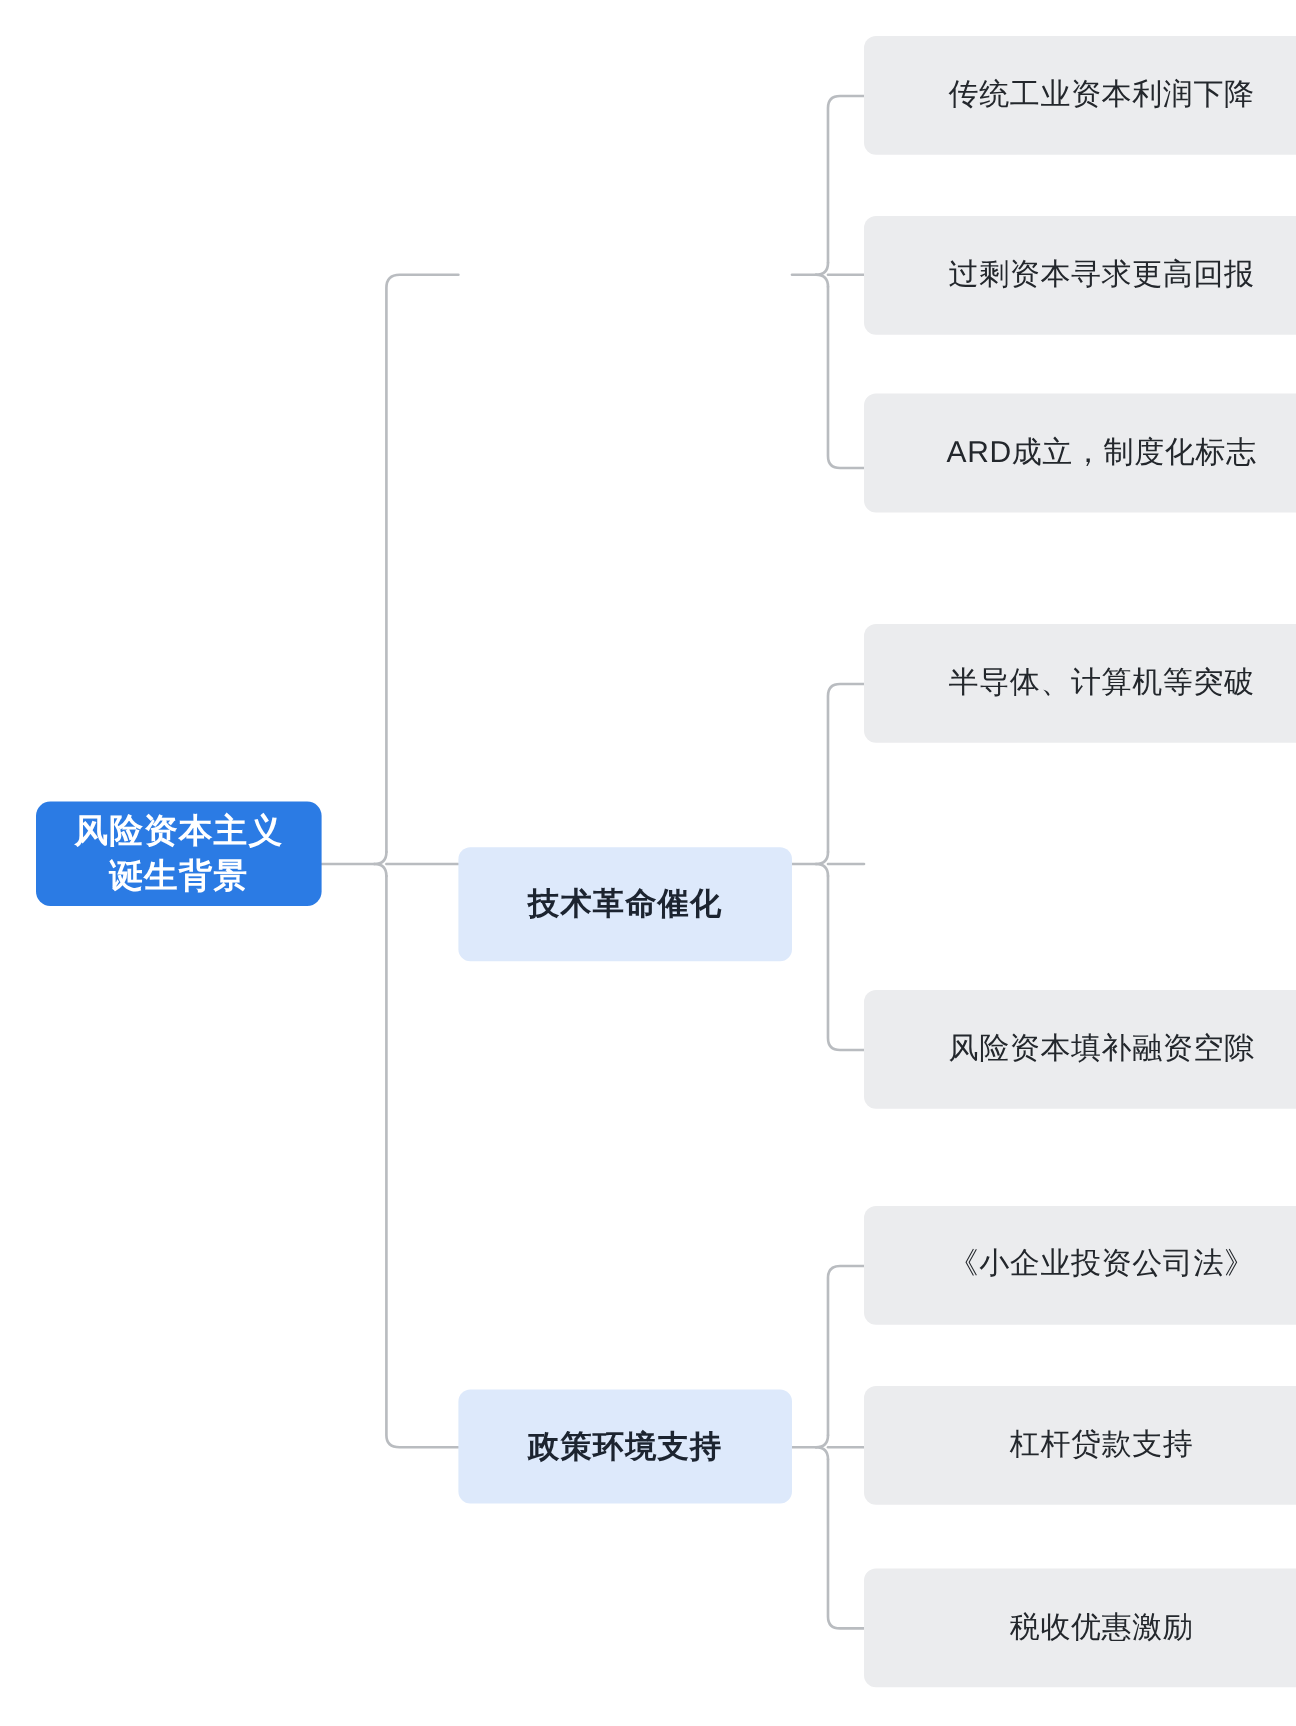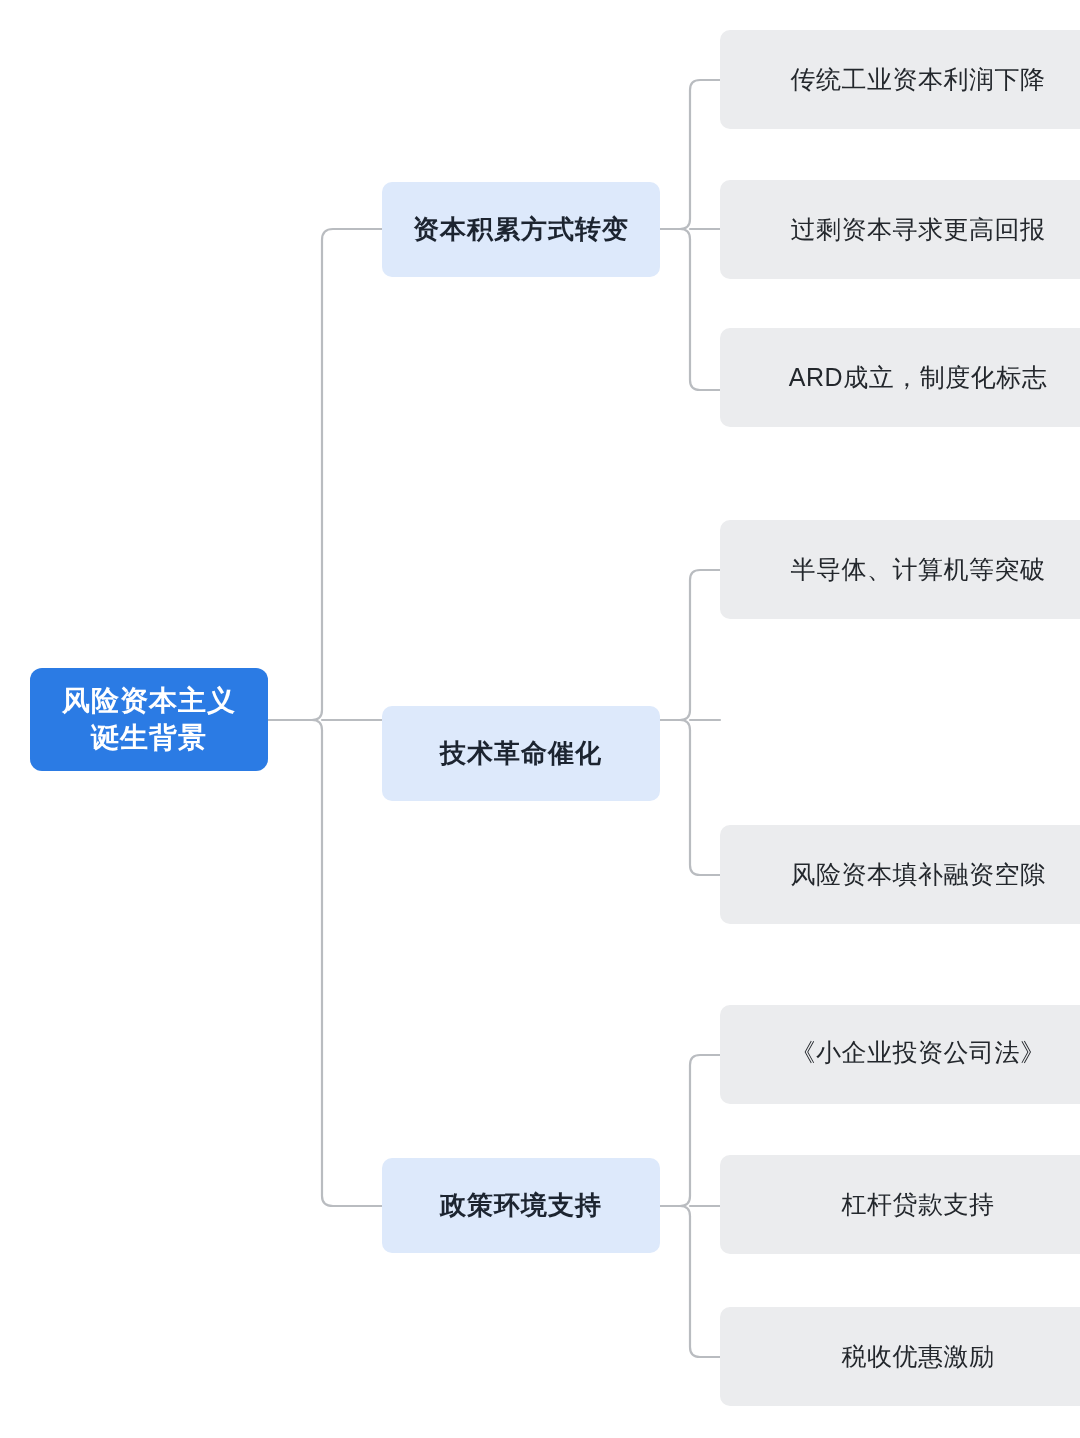--- a/index.html
+++ b/index.html
@@ -34,21 +34,21 @@
     align-items: center;
     justify-content: center;
     text-align: center;
     border-radius: 10px;
     line-height: 1.32;
   }
   .root-node {
     left: 30px;
     top: 668px;
     width: 238px;
-    height: 103px;
+    height: 87px;
     background: #2b7be4;
     color: #ffffff;
     font-size: 28px;
     font-weight: bold;
     letter-spacing: 1px;
     border-radius: 12px;
     white-space: pre-line;
   }
   .branch-node {
     left: 382px;
@@ -106,21 +106,20 @@
       <path d="M680,1206 Q690,1206 690,1196"></path>
       <path d="M690,1216 L690,1347 Q690,1357 700,1357 L720,1357"></path>
       <path d="M680,1206 Q690,1206 690,1216"></path>
       <path d="M690,1206 L720,1206"></path>
     </g>
   </svg>
 
   <div class="node root-node">风险资本主义
 诞生背景</div>
 
-  <div class="node branch-node" style="top:182px;">资本积累方式转变</div>
   <div class="node leaf-node" style="top:30px;">传统工业资本利润下降</div>
   <div class="node leaf-node" style="top:180px;">过剩资本寻求更高回报</div>
   <div class="node leaf-node" style="top:328px;">ARD成立，制度化标志</div>
 
   <div class="node branch-node" style="top:672px;margin-top:34px;">技术革命催化</div>
   <div class="node leaf-node" style="top:520px;">半导体、计算机等突破</div>
   <div class="node leaf-node" style="top:825px;">风险资本填补融资空隙</div>
 
   <div class="node branch-node" style="top:1158px;">政策环境支持</div>
   <div class="node leaf-node" style="top:1005px;font-family:Liberation Mono, monospace;">《小企业投资公司法》</div>

